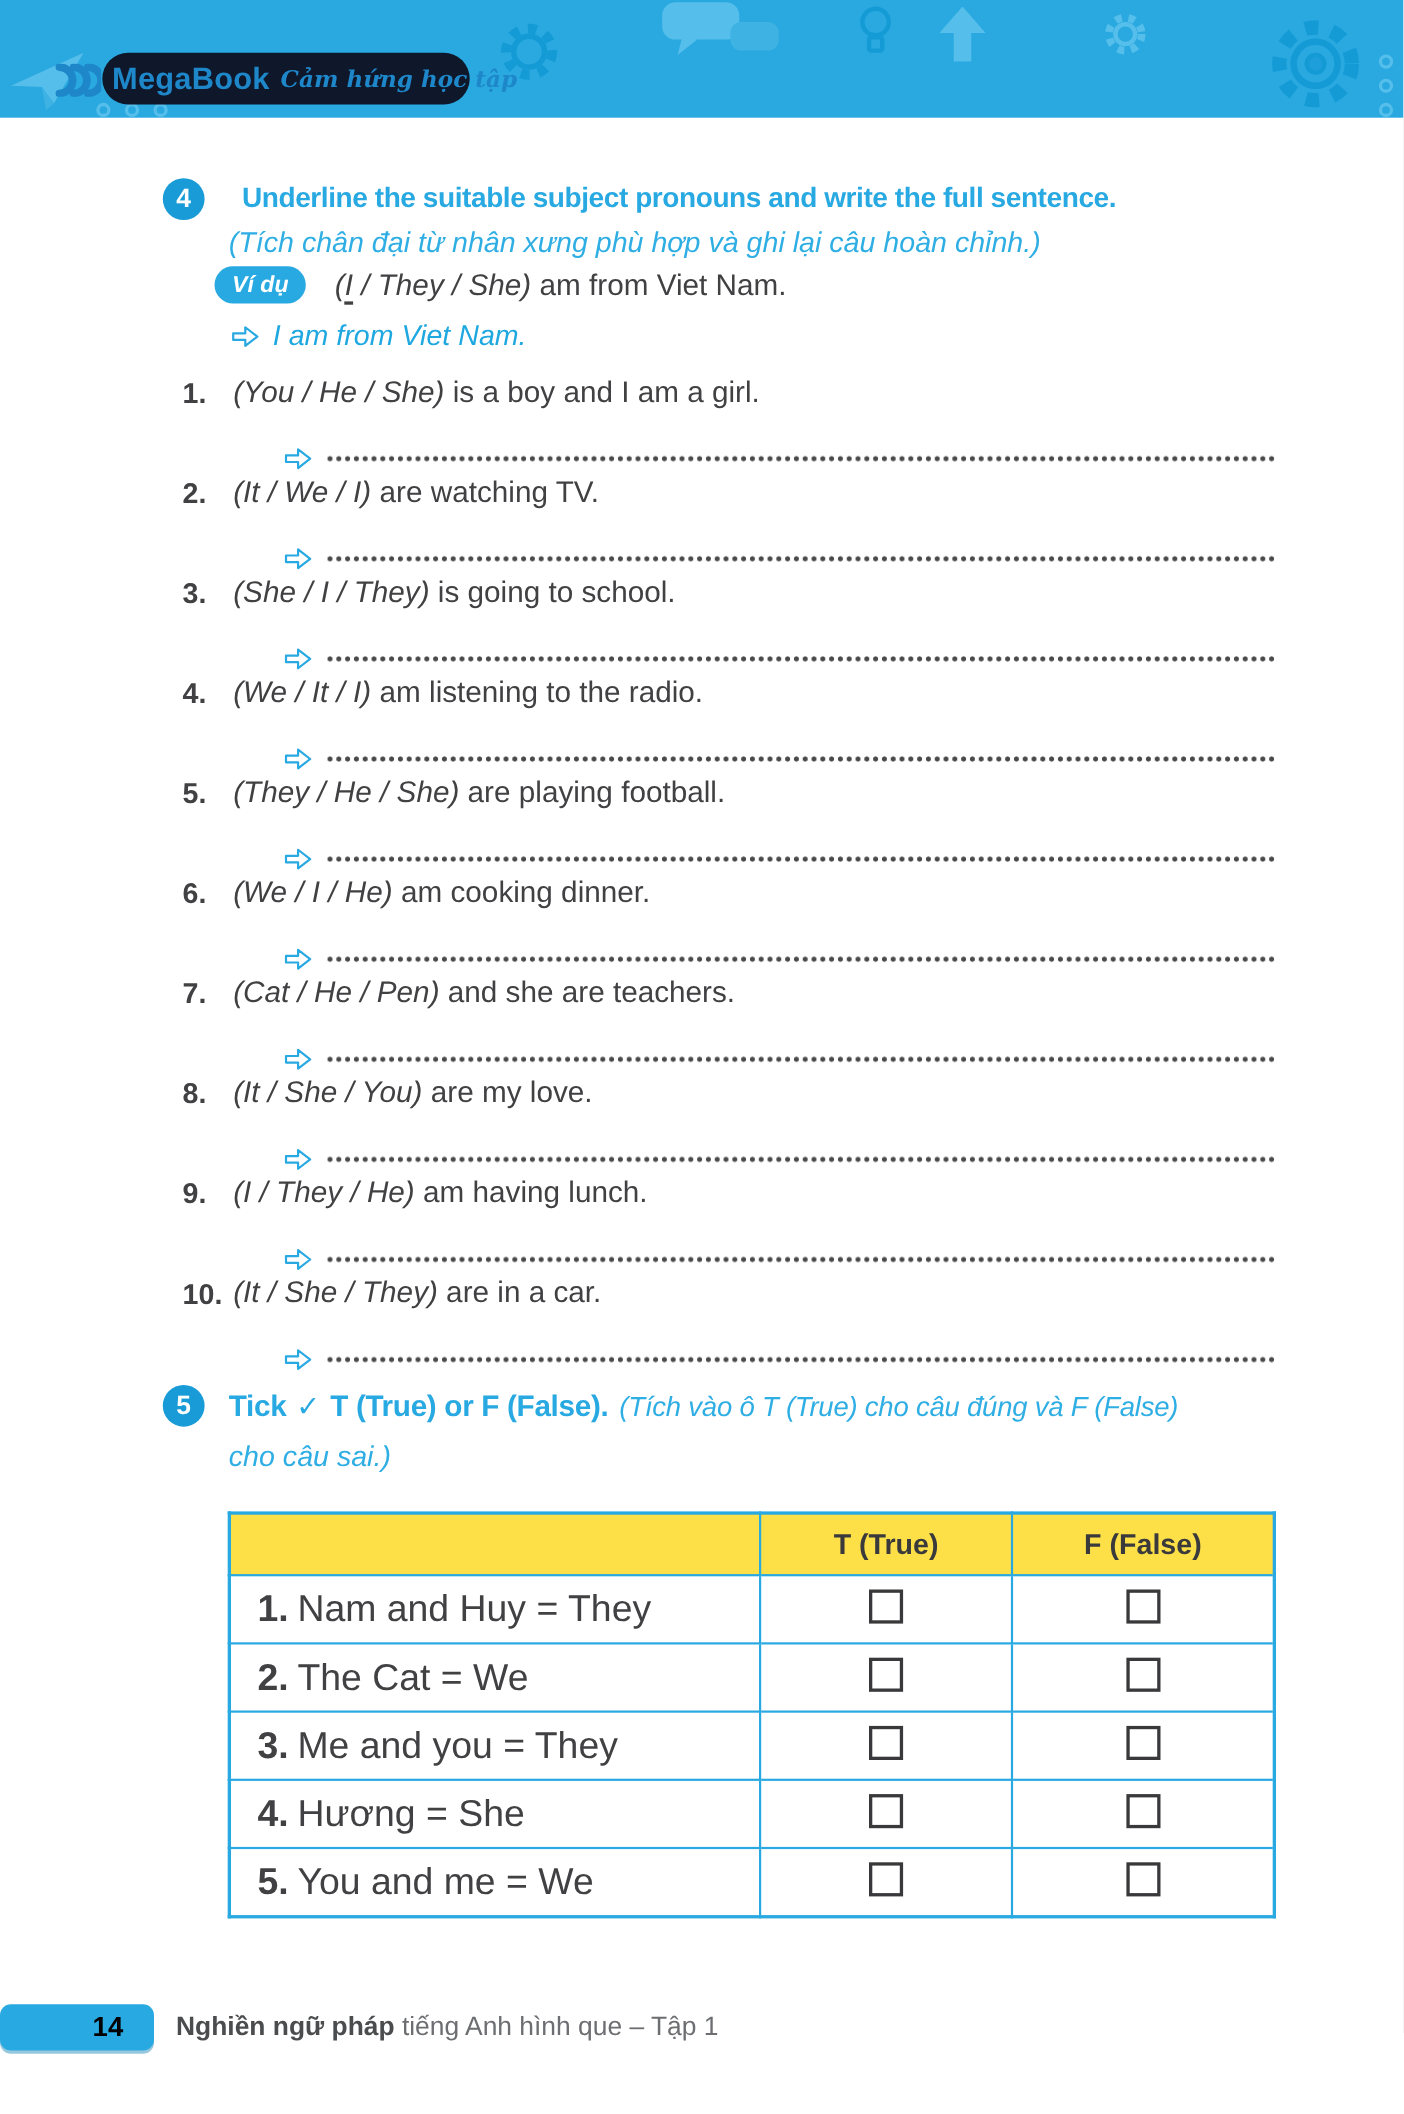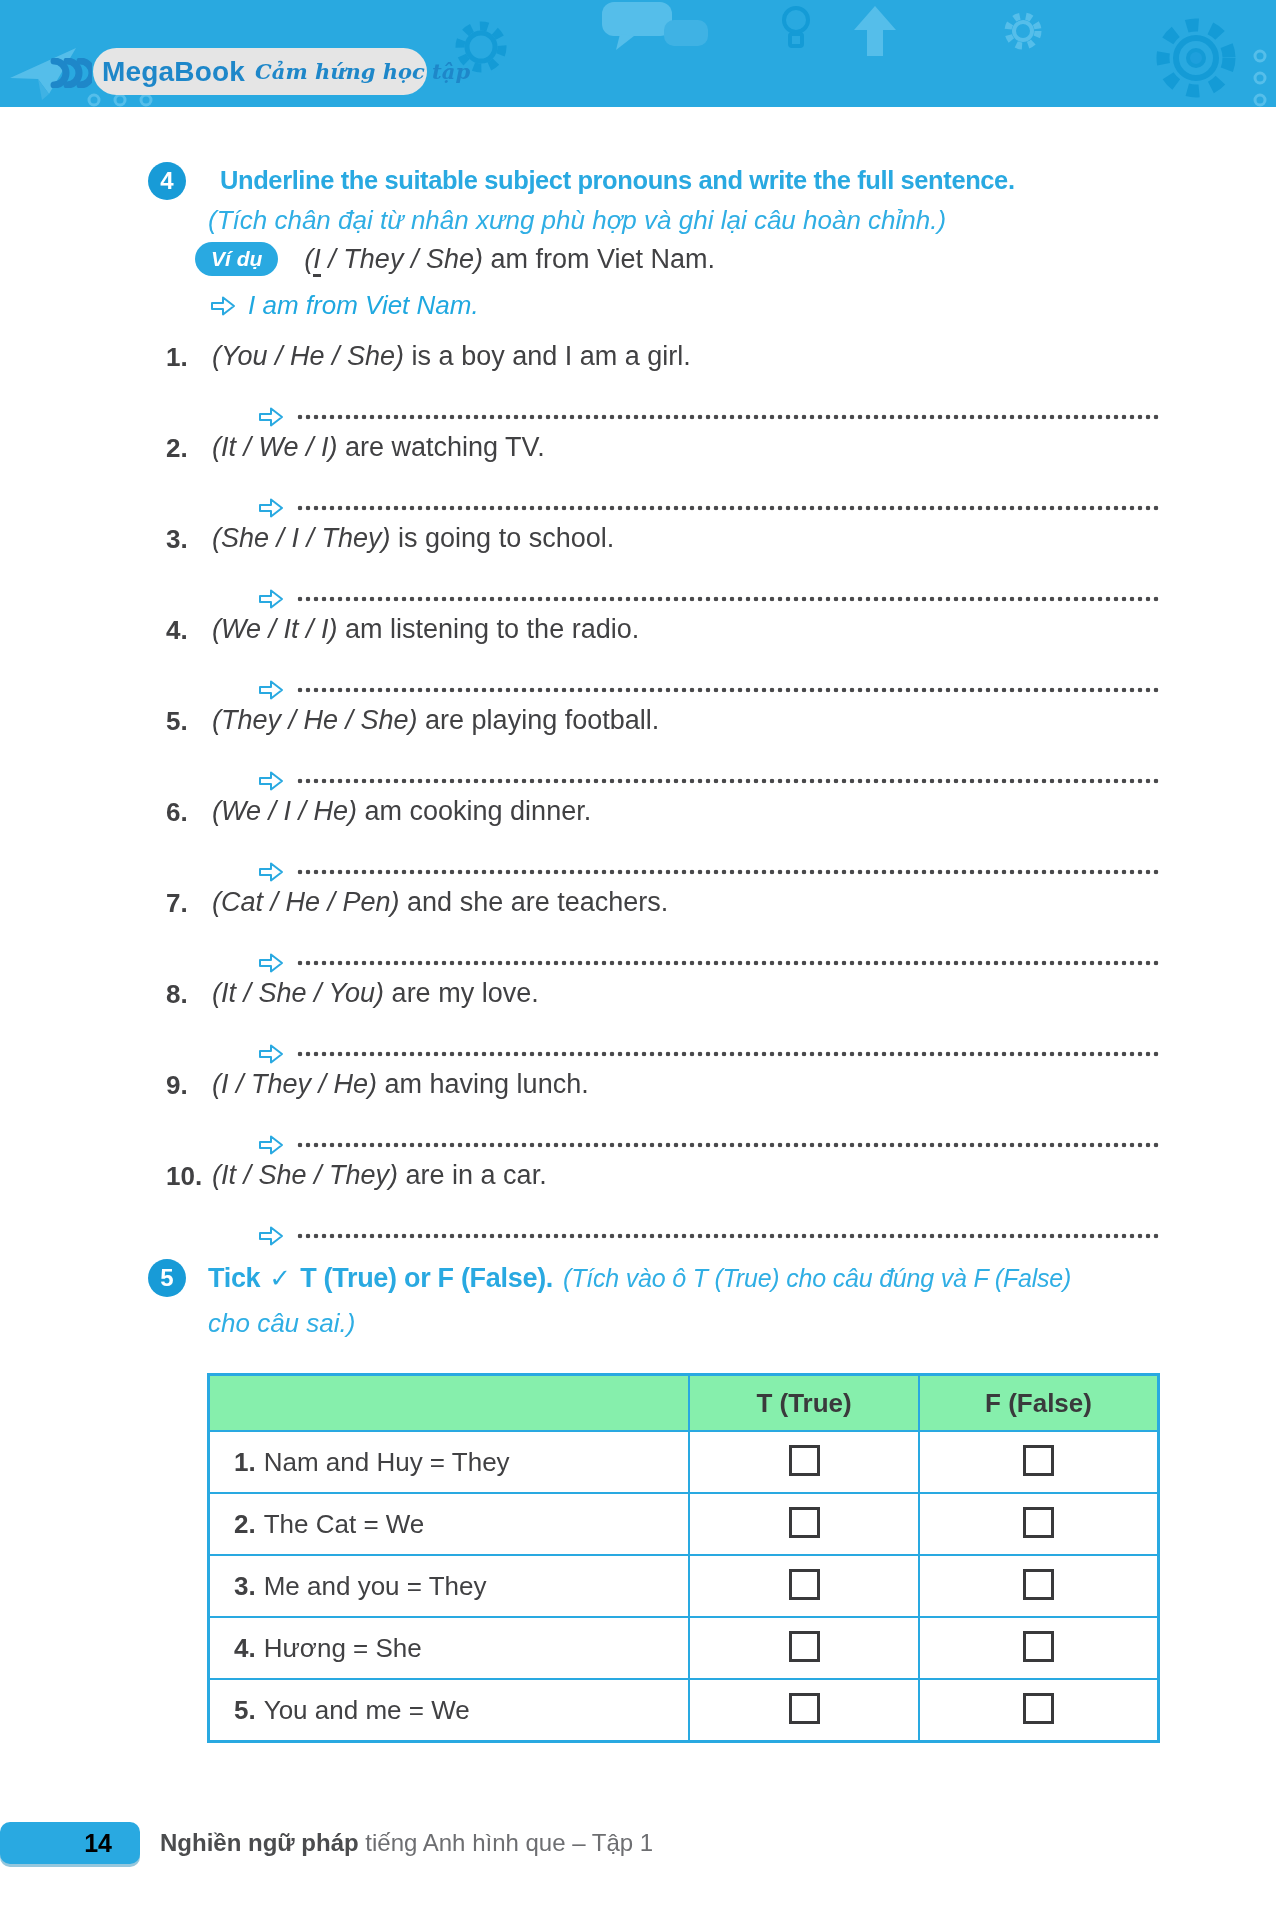--- a/index.html
+++ b/index.html
@@ -2,21 +2,21 @@
 <html><head>
 <meta charset="utf-8">
 <style>
   html,body{margin:0;padding:0;background:#e8e8e8;}
   .page{position:relative;width:1276px;height:1922px;background:#ffffff;overflow:hidden;
         font-family:"Liberation Sans",sans-serif;margin:0 auto;}
 
   
   .band{position:absolute;left:0;top:0;width:100%;height:107px;background:#29A9E0;overflow:hidden;}
   .doodle{position:absolute;}
-  .brand-pill{position:absolute;left:93px;top:48px;width:334px;height:47px;background:#e5e5e5;
+  .brand-pill{position:absolute;left:93px;top:48px;width:334px;height:47px;background:#0f172a;
               border-radius:26px;display:flex;align-items:center;justify-content:center;gap:10px;}
   .brand-mark{flex-shrink:0;margin-top:2px;}
   .brand-name{font-size:28px;font-weight:bold;color:#1E87C9;letter-spacing:.2px;}
   .brand-tagline{font-family:"DejaVu Serif",serif;font-style:italic;font-weight:bold;
                  font-size:21px;color:#1E87C9;white-space:nowrap;}
 
   
   .content{position:absolute;left:148px;top:160px;width:1012px;}
   .ex-head{display:flex;align-items:flex-start;}
   .badge{width:38px;height:38px;border-radius:50%;background:#189BD7;color:#fff;font-weight:bold;
@@ -51,27 +51,27 @@
   .ex5{margin-top:6px;}
   .ex5-text{margin-left:22px;line-height:42px;}
   .ex5-line1{white-space:nowrap;}
   .t-bold{font-size:27px;font-weight:bold;color:#29A9E1;letter-spacing:-0.3px;}
   .tick{font-family:"DejaVu Sans",sans-serif;font-size:26px;font-weight:bold;color:#29A9E1;margin:0 9px;}
   .t-sub{font-size:25px;font-style:italic;color:#2FAEE4;margin-left:10px;letter-spacing:-0.2px;}
   .t-sub2{font-size:26px;font-style:italic;color:#2FAEE4;line-height:40px;}
 
   .tf-table{border-collapse:collapse;margin:30px 0 0 59px;border:3px solid #29A9E1;}
   .tf-table th,.tf-table td{border:2px solid #29A9E1;}
-  .tf-table thead th{height:52px;background:#86efac;font-size:26px;color:#3A3A3C;
+  .tf-table thead th{height:52px;background:#fde047;font-size:26px;color:#3A3A3C;
                      font-weight:bold;text-align:center;}
   .tf-table tbody td{height:58px;}
   .col-stmt{width:482px;}
   .col-t{width:231px;}
   .col-f{width:240px;}
-  .stmt{padding-left:24px;font-size:26px;color:#414143;text-align:left;white-space:nowrap;}
+  .stmt{padding-left:24px;font-size:34px;color:#414143;text-align:left;white-space:nowrap;}
   .stmt .num{font-weight:bold;margin-right:8px;}
   .cbx-cell{text-align:center;vertical-align:middle;}
   .cbx{display:inline-block;width:25px;height:25px;border:3.5px solid #39393B;background:#fff;}
 
   
   .footer{position:absolute;left:0;top:1822px;width:100%;height:42px;display:flex;align-items:center;}
   .page-tab{width:140px;height:42px;background:#29A9E1;color:#000000;font-weight:bold;font-size:25px;
             display:flex;align-items:center;justify-content:flex-end;padding-right:28px;
             box-sizing:border-box;box-shadow:0 3px 0 rgba(20,130,180,.45);border-radius:10px;}
   .book-title{margin-left:20px;font-size:24px;color:#6D6E71;white-space:nowrap;}

